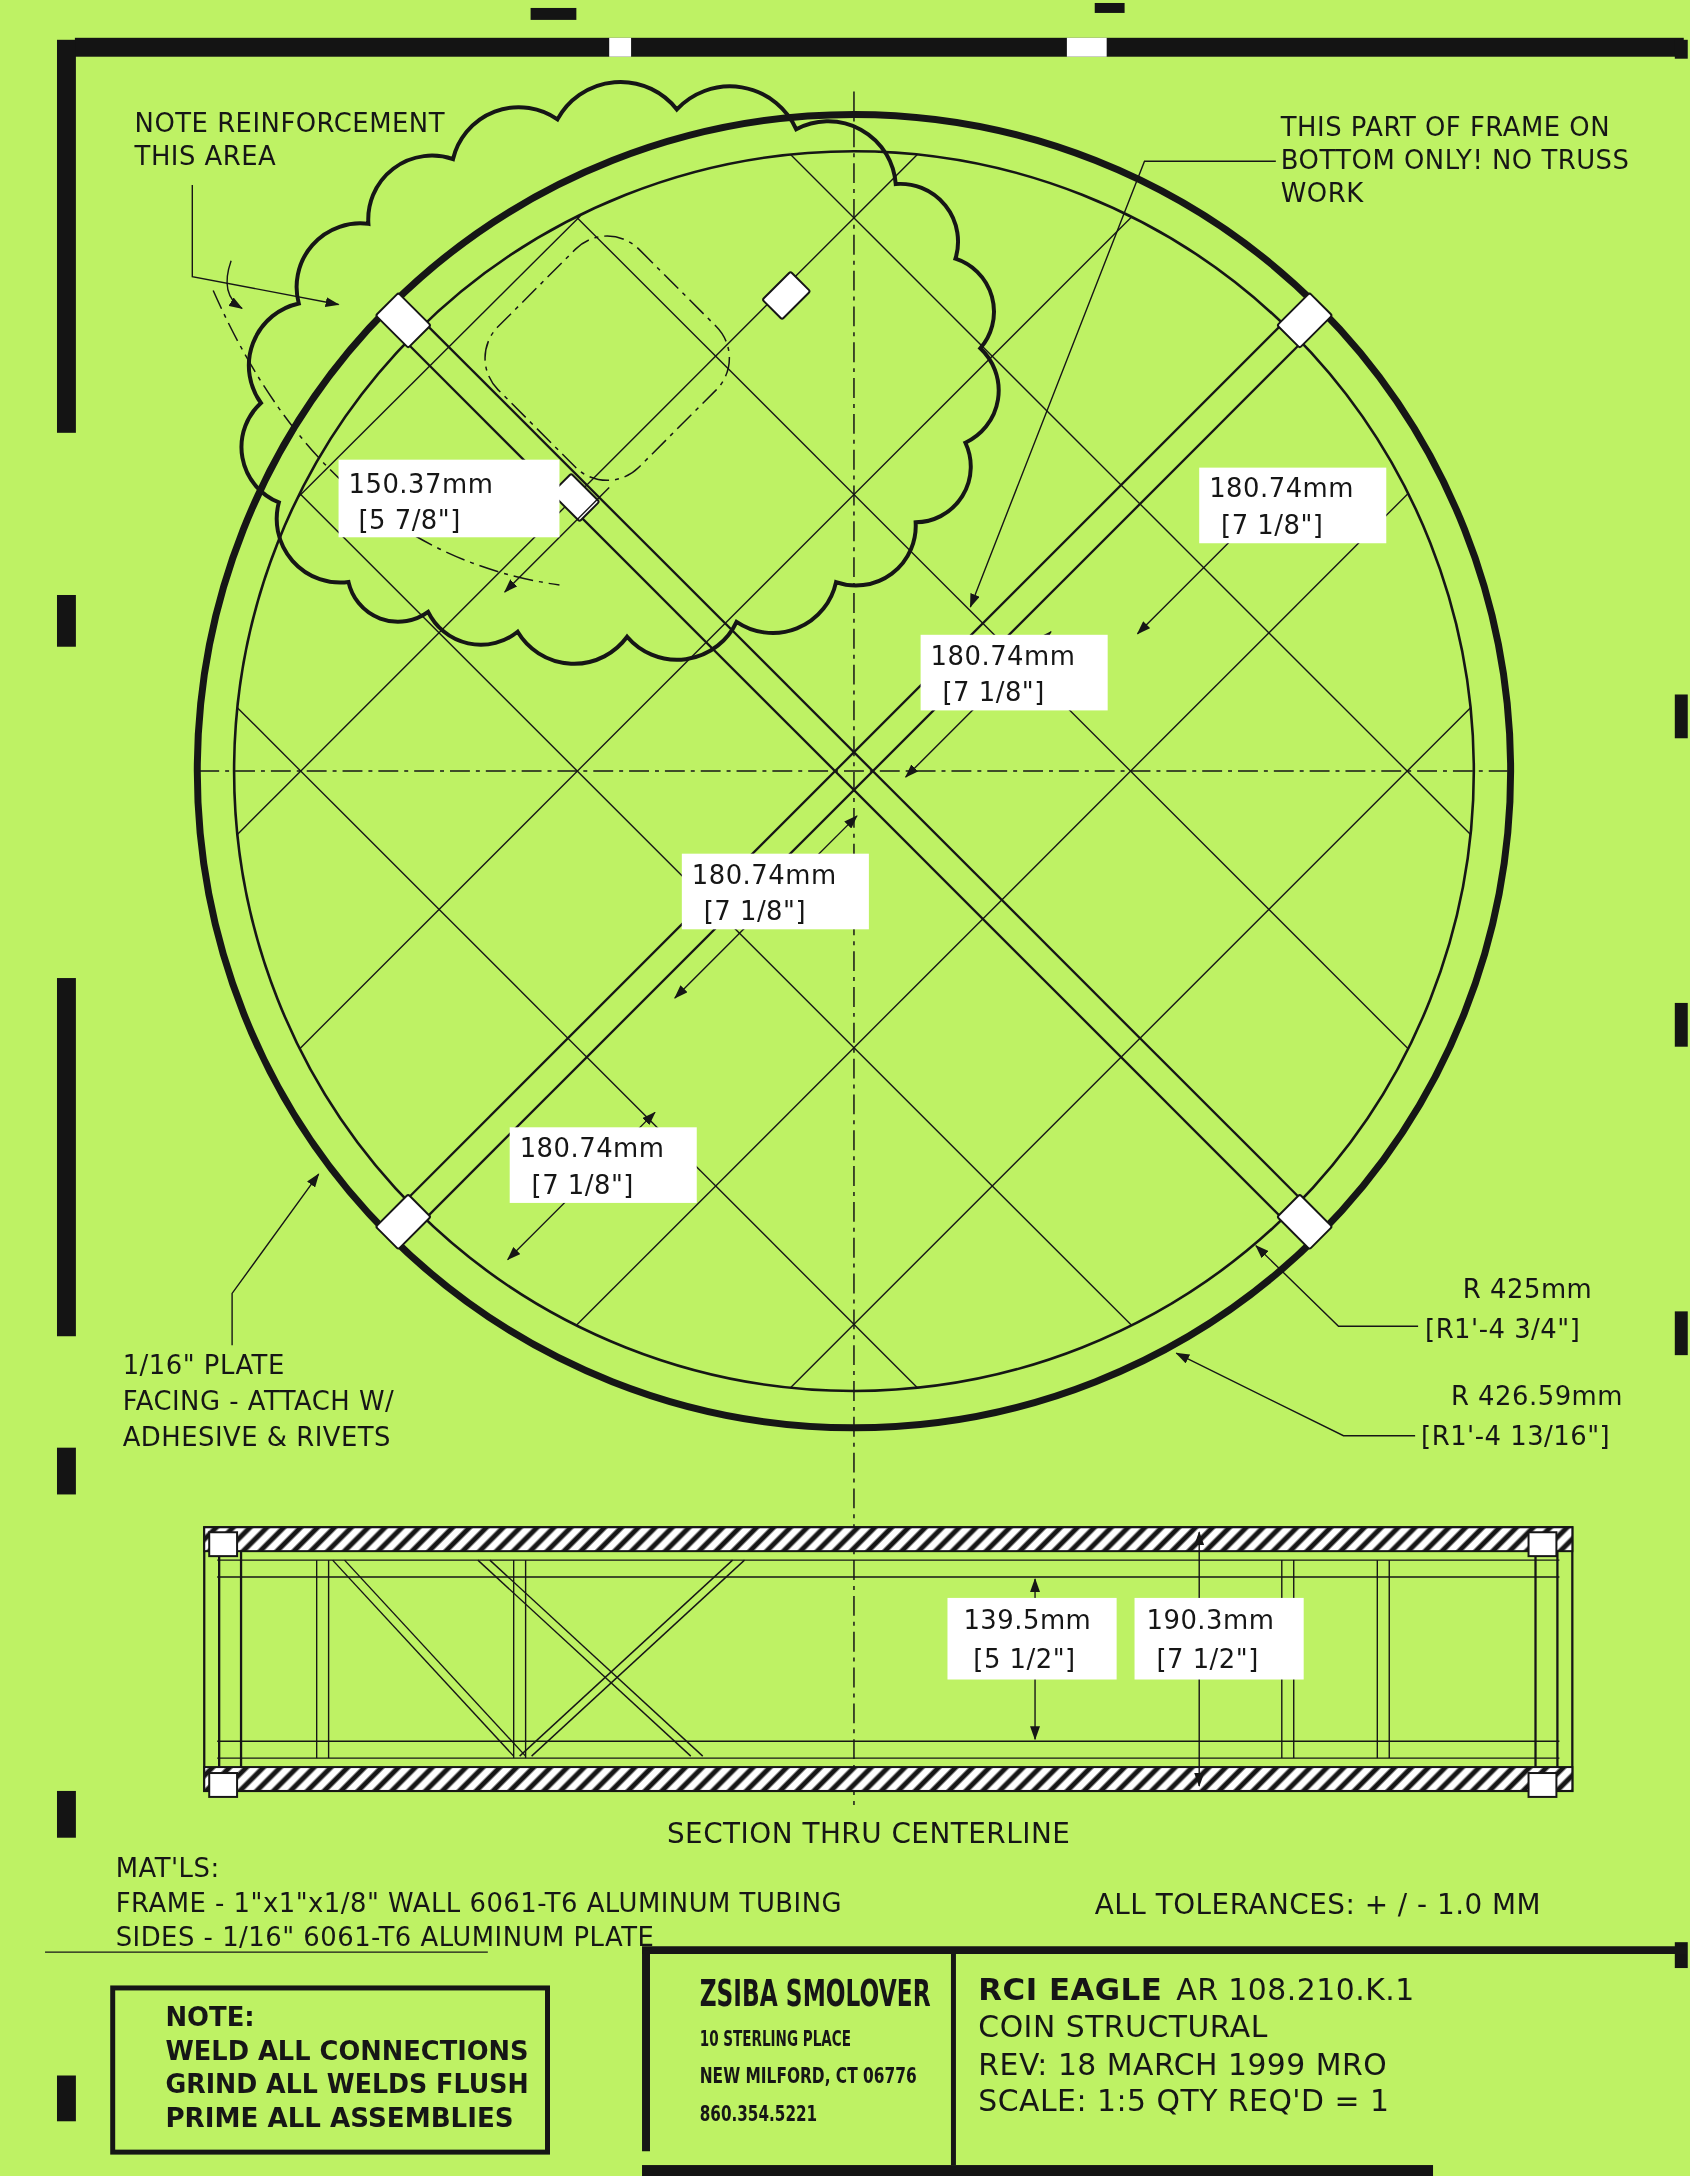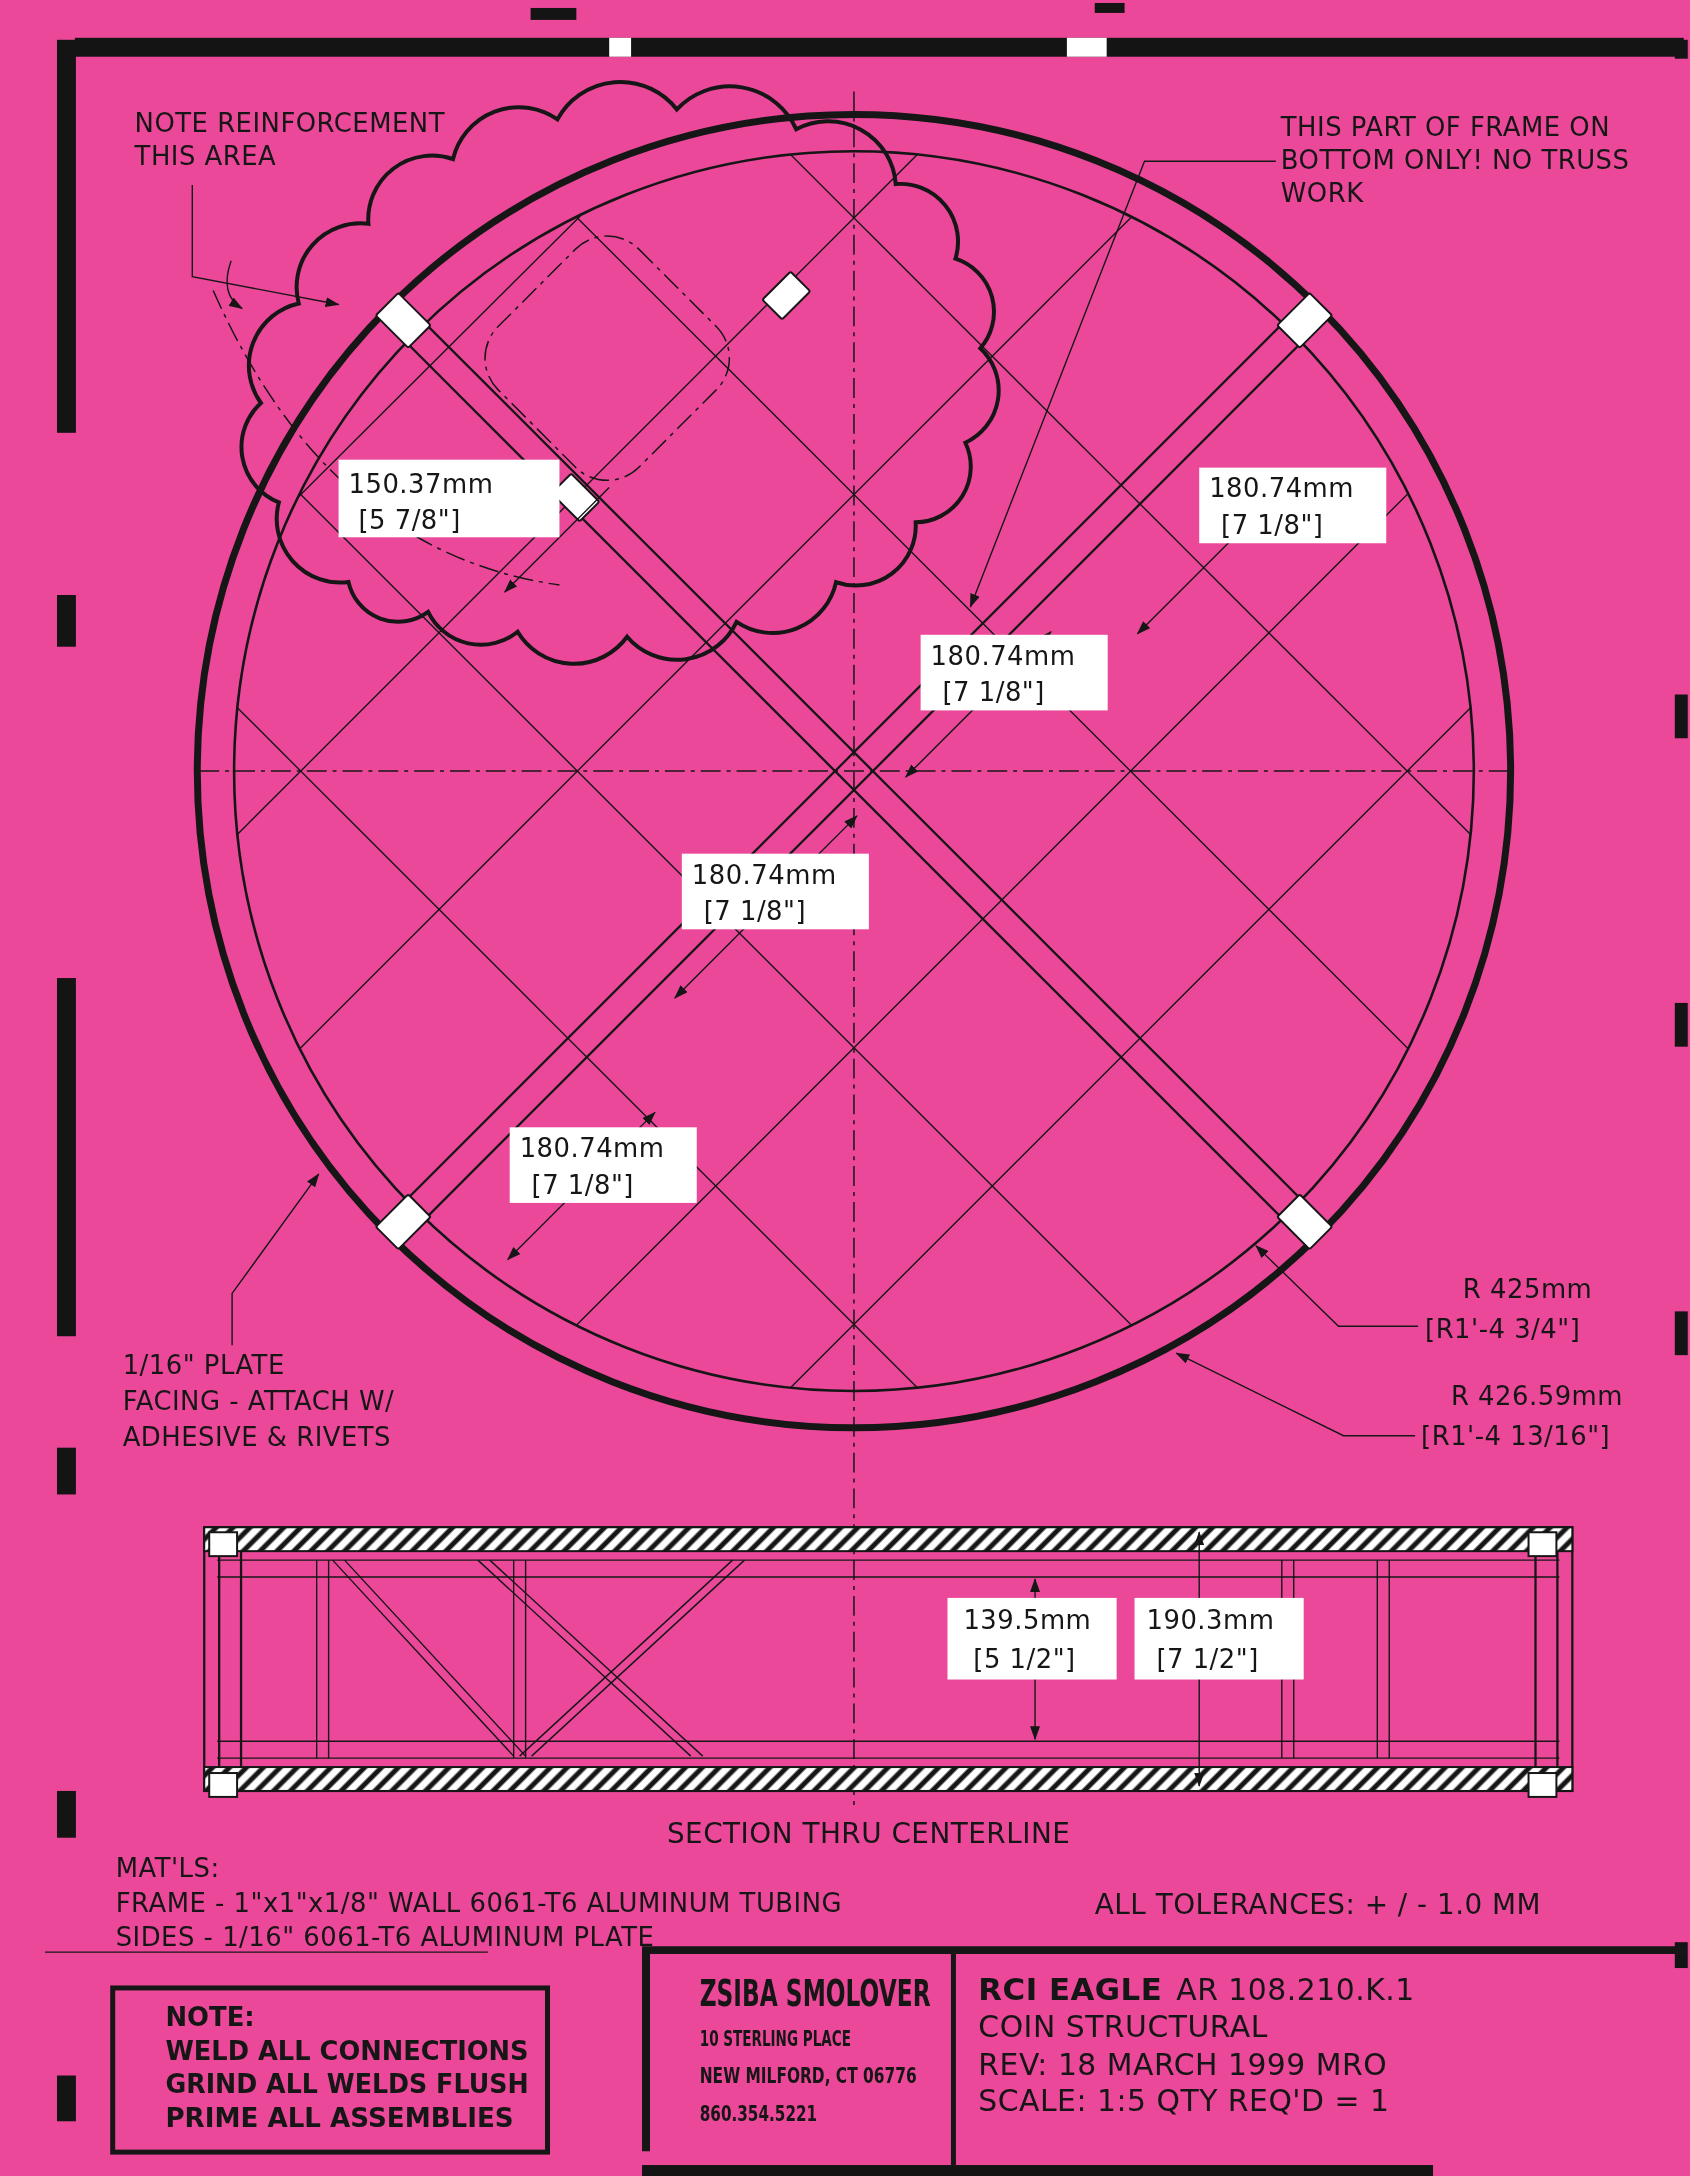--- a/index.html
+++ b/index.html
@@ -1,16 +1,16 @@
 <!DOCTYPE html>
 <html><head>
 <meta charset="utf-8">
 <style>
   html,body{margin:0;padding:0;background:#e8e8e4;}
-  .sheet{width:1691px;height:2176px;background:#ec4899;position:relative;margin:0 auto;}
+  .sheet{width:1691px;height:2176px;background:#bef264;position:relative;margin:0 auto;}
   svg{display:block;}
   svg text{font-family:"DejaVu Sans","Liberation Sans",sans-serif;fill:#161616;}
   .ann{font-size:26px;letter-spacing:.5px;}
   .cap{font-size:28px;letter-spacing:.5px;}
   .mat{font-size:26px;letter-spacing:.5px;}
   .nb{font-size:26px;font-weight:bold;}
   .co-big{font-size:38px;font-weight:bold;}
   .co-sm{font-size:21px;font-weight:bold;}
   .pj{font-size:30px;letter-spacing:.5px;}
   .pj-b{font-weight:bold;font-size:31px;}

